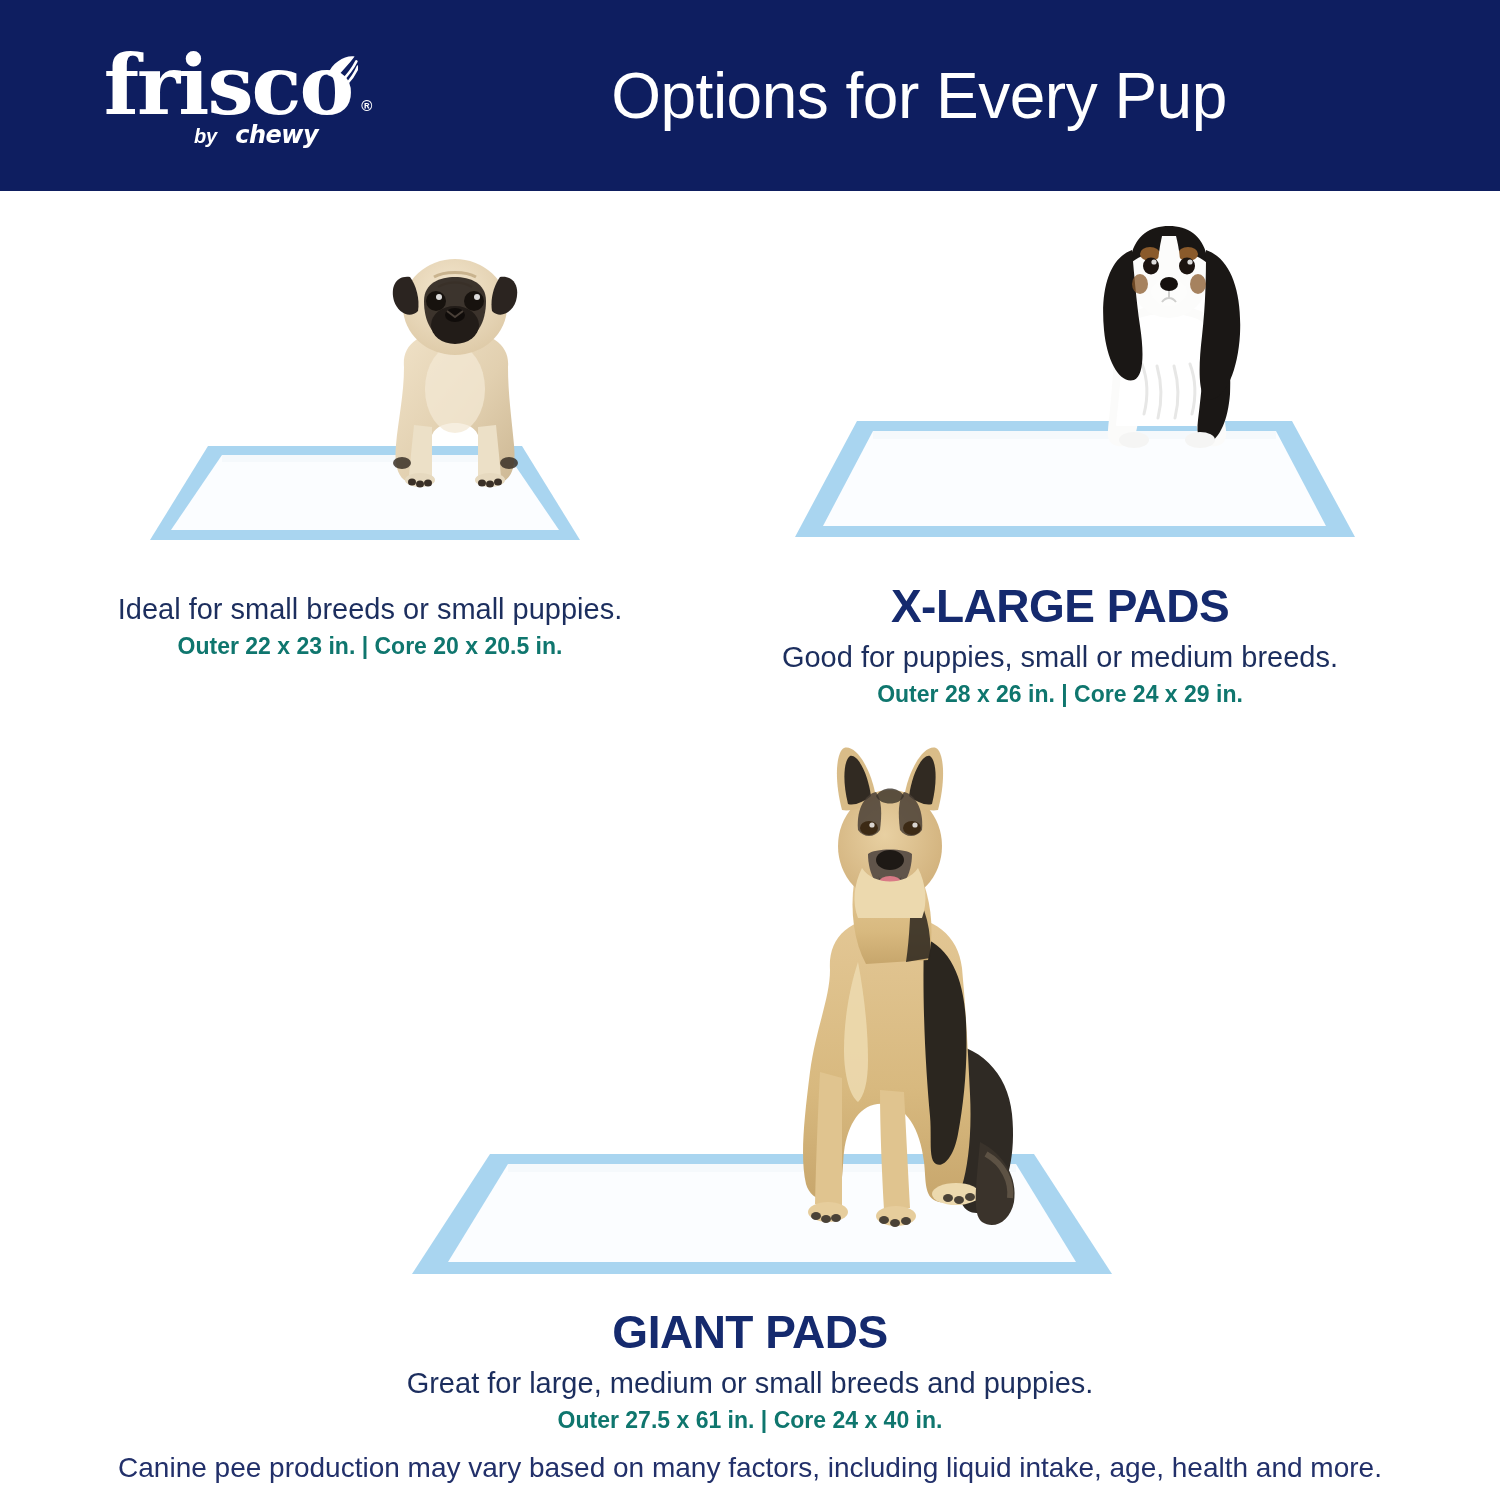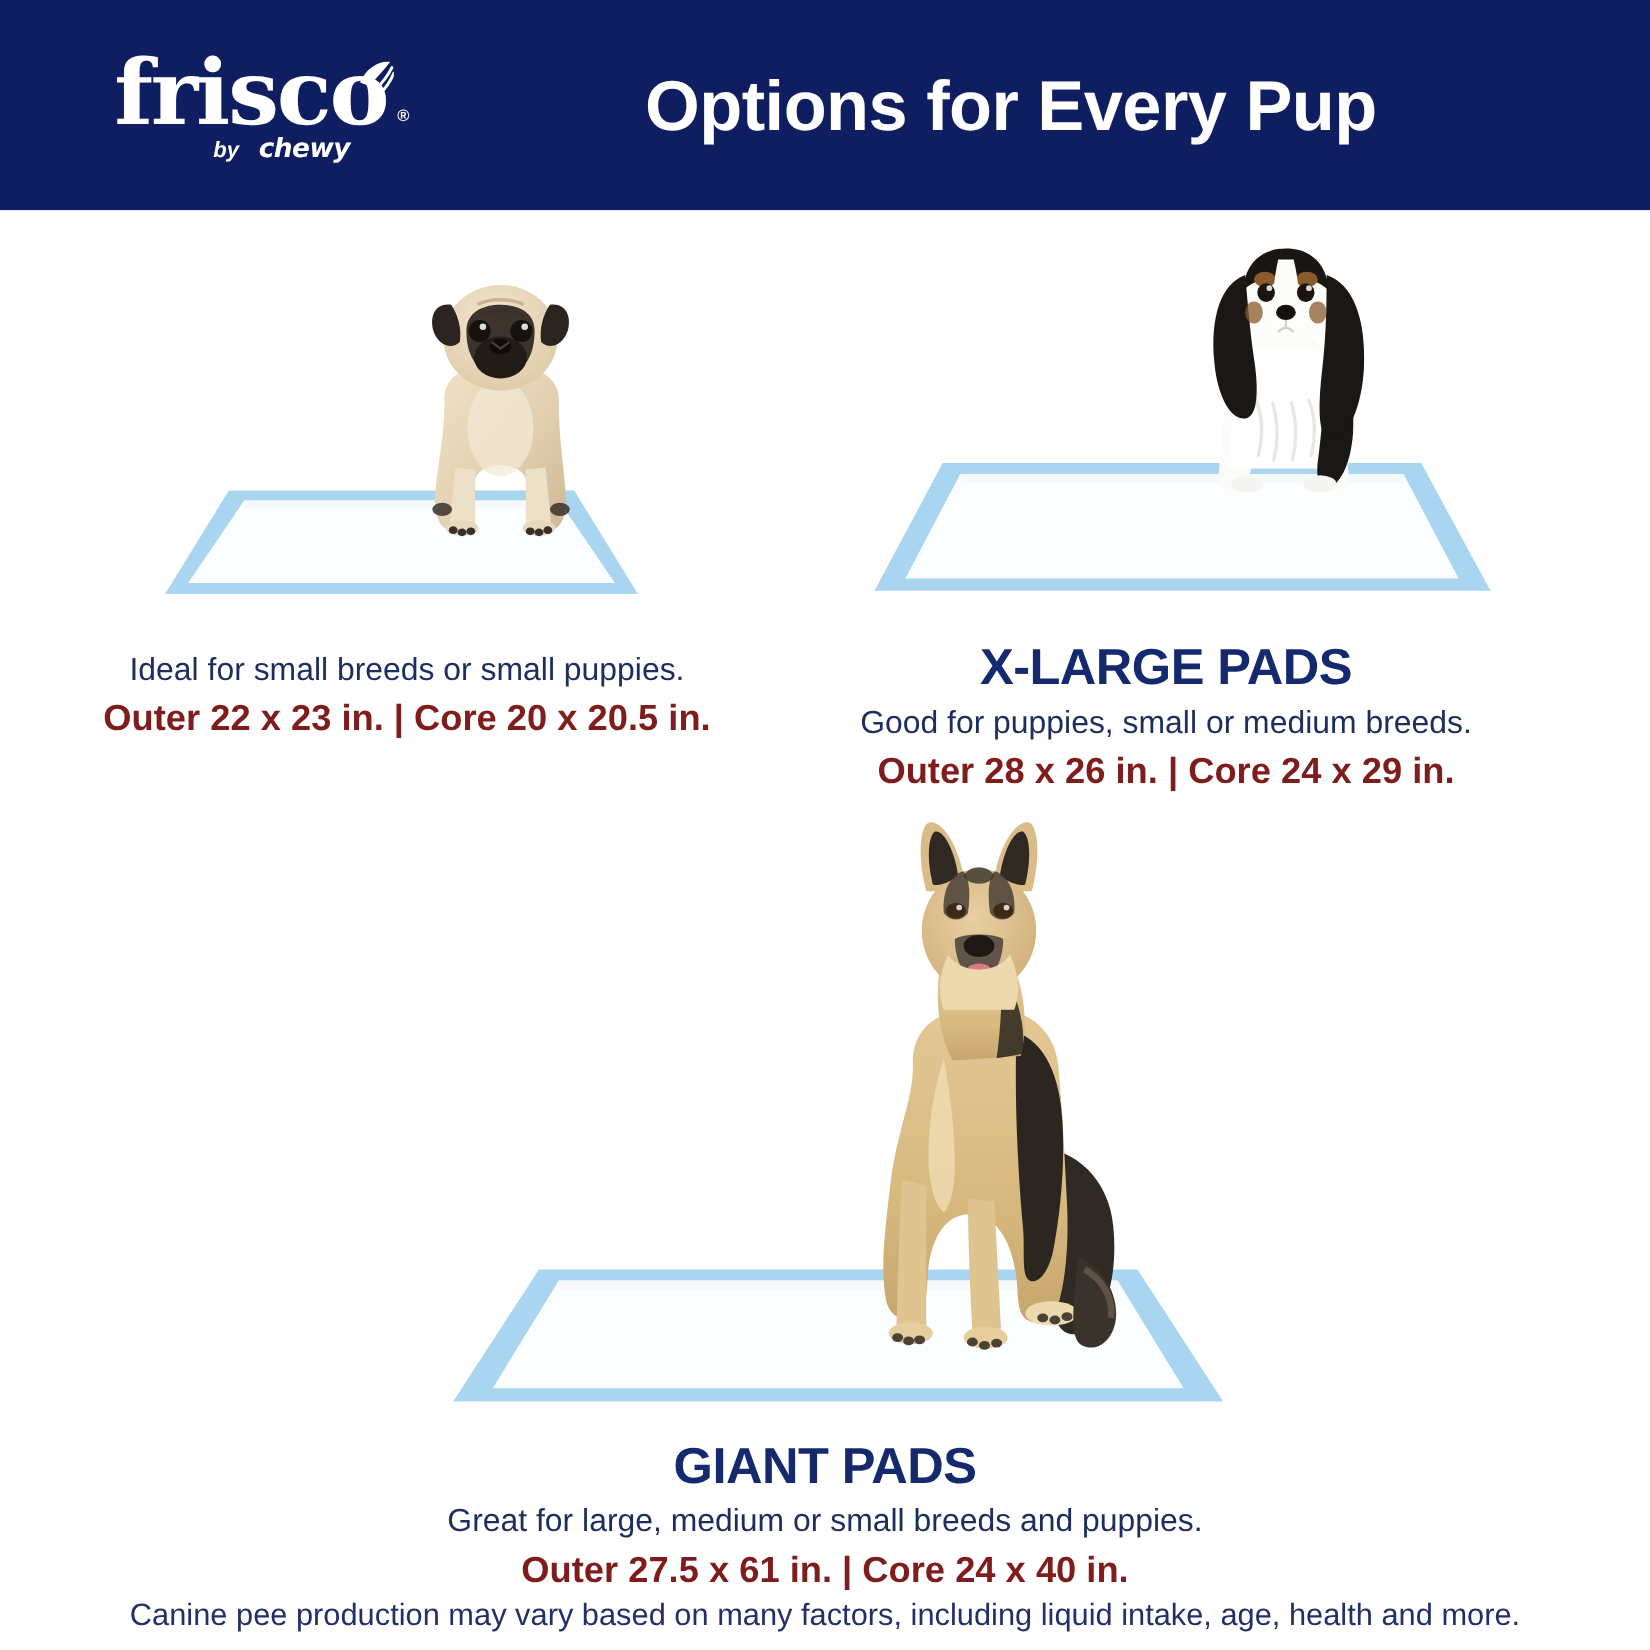--- a/index.html
+++ b/index.html
@@ -51,21 +51,21 @@
     font-family: "Liberation Sans", sans-serif;
   }
   .logo-chewy {
     color: #ffffff; font-size: 24px; font-weight: 700; font-style: italic;
     font-family: "DejaVu Sans", sans-serif; letter-spacing: -0.5px;
   }
   .header-title {
     position: absolute; left: 400px; right: 0; top: 0; height: 191px;
     display: flex; align-items: center; justify-content: center;
     color: #ffffff;
-    font-size: 64px; font-weight: 700;
+    font-size: 64px; font-weight: 400;
     font-family: "Liberation Sans", sans-serif;
     letter-spacing: -0.5px;
     padding-right: 62px;
   }
 
   
   .pad { position: absolute; }
   .pad svg { display: block; width: 100%; height: 100%; }
 
   
@@ -76,21 +76,21 @@
   .block { position: absolute; text-align: center; color: #142a6e; }
   .blk-title {
     font-size: 46px; font-weight: 700; letter-spacing: -0.5px;
     color: #152a6e; line-height: 1.05;
   }
   .blk-desc {
     font-size: 29px; font-weight: 400; color: #1c2e5e;
     margin-top: 10px; line-height: 1.2;
   }
   .blk-dims {
-    font-size: 33px; font-weight: 700; color: #7f1d1d;
+    font-size: 23px; font-weight: 700; color: #0f766e;
     margin-top: 6px; line-height: 1.2;
   }
   .footnote {
     position: absolute; left: 0; width: 1500px;
     text-align: center; color: #22306a;
     font-size: 28px; font-weight: 400;
   }
 </style>
 </head>
 <body>

